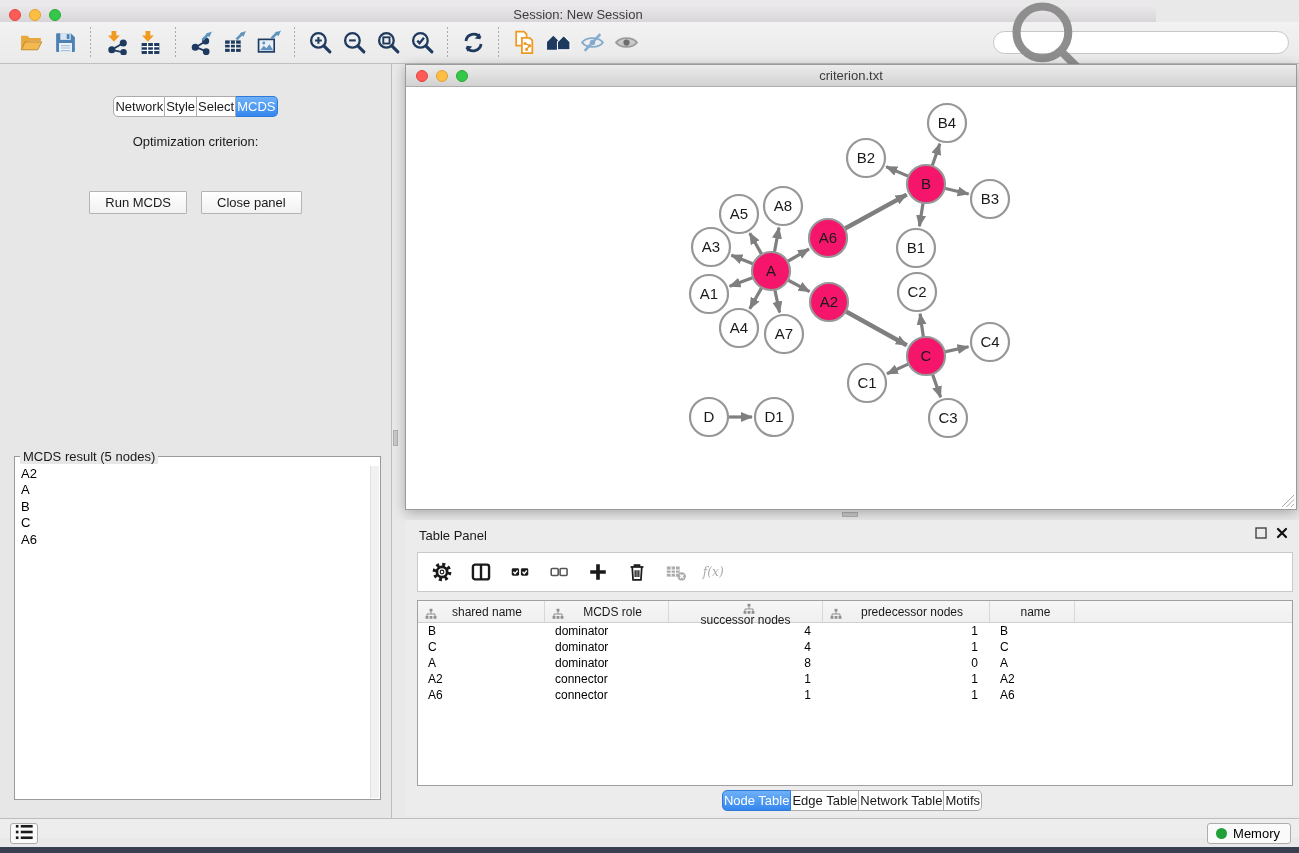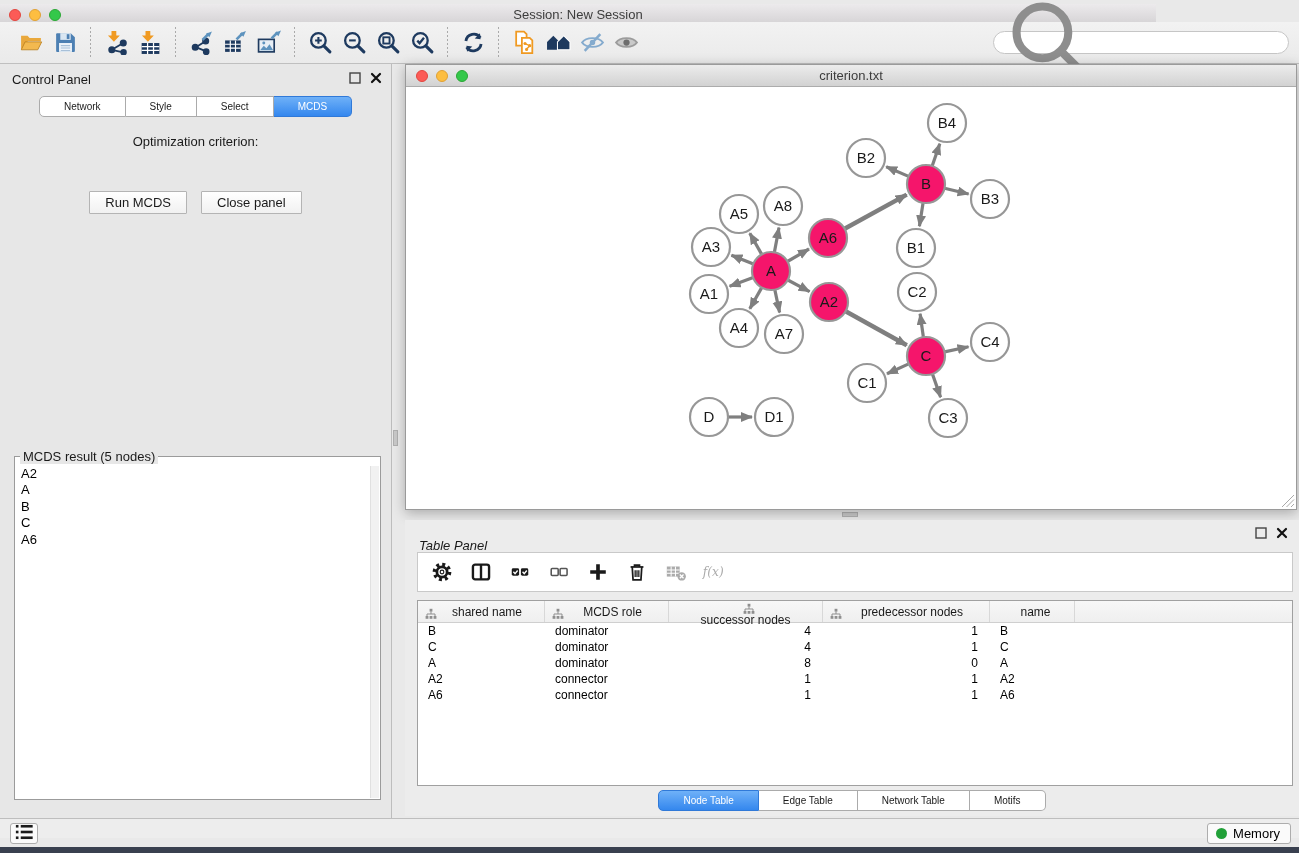--- a/index.html
+++ b/index.html
@@ -33,22 +33,22 @@
 
   
   .control-panel { position:absolute; left:0; top:64px; width:392px; height:754px;
     background:#E7E7E7; border-right:1px solid #BDBDBD; }
   .panel-head { position:relative; height:30px; }
   .panel-head .ptitle { position:absolute; left:12px; top:8px; font-size:13px; color:#1A1A1A; }
   .panel-btns { position:absolute; right:8px; top:7px; display:flex; gap:7px; align-items:center; }
   .panel-btns span { width:14px; height:14px; display:inline-block; }
   .seg-tabs { position:absolute; left:0; right:0; display:flex; justify-content:center; }
   .cp-tabs { top:32px; }
-  .seg { height:21px; line-height:19px; padding:0 24px; background:#FFF; border:1px solid #ABABAB;
-    border-left:none; font-size:10px; color:#1A1A1A; cursor:default; }
+  .seg { height:21px; line-height:19px; padding:0 1px; background:#FFF; border:1px solid #ABABAB;
+    border-left:none; font-size:13px; color:#1A1A1A; cursor:default; }
   .seg:first-child { border-left:1px solid #ABABAB; border-radius:5px 0 0 5px; }
   .seg:last-child { border-radius:0 5px 5px 0; }
   .seg.active { background:linear-gradient(#6FB1F8,#3487EE); border-color:#3079D8; color:#FFF; }
   .opt-label { position:absolute; left:0; right:0; top:70px; text-align:center; font-size:13px; color:#1A1A1A; }
   .dropdown { position:absolute; left:43px; top:93px; width:312px; height:23px; background:#FFF;
     border:1px solid #B2B2B2; border-radius:5px; display:flex; align-items:center; }
   .dropdown .dd-text { flex:1; font-size:13px; padding-left:8px; color:#1A1A1A; white-space:nowrap; }
   .dropdown .stepper { width:19px; height:23px; margin:-1px -1px -1px 0; border-radius:0 5px 5px 0;
     background:linear-gradient(#6FB1F8,#2F83EC); display:flex; align-items:center; justify-content:center; }
   .dropdown .stepper svg { width:11px; height:19px; }
@@ -93,21 +93,21 @@
   .th .thicon { width:12px; height:12px; }
   .th.noicon .thlabel { padding-left:7px; }
   .th-fill { flex:1; }
   .tr { display:flex; height:16px; align-items:center; }
   .td { font-size:12px; color:#000; white-space:nowrap; }
   .td.left  { padding-left:10px; }
   .td.right { text-align:right; padding-right:12px; }
   .tp-tabs { top:270px; }
   .tp-head-btns { position:absolute; right:10px; top:6px; display:flex; gap:7px; }
   .tp-head-btns span { width:14px; height:14px; display:inline-block; }
-  .tp-title { position:absolute; left:14px; top:18px; font-size:13px; color:#1A1A1A;font-style:italic; }
+  .tp-title { position:absolute; left:14px; top:8px; font-size:13px; color:#1A1A1A; }
 
   
   .statusbar { position:absolute; left:0; top:818px; width:1299px; height:20px; background:#EDEDED;
     border-top:1px solid #BEBEBE; }
   .list-btn { position:absolute; left:10px; top:4px; width:28px; height:21px; background:#FAFAFA;
     border:1px solid #ADADAD; border-radius:3px; display:flex; align-items:center; justify-content:center; }
   .list-btn svg { width:17px; height:17px; }
   .memory-btn { position:absolute; right:8px; top:4px; height:21px; padding:0 10px 0 8px;
     background:#FAFAFA; border:1px solid #ADADAD; border-radius:3px;
     display:flex; align-items:center; gap:6px; font-size:13px; color:#000; }
@@ -276,31 +276,20 @@
     <div class="searchbox">
       <span><svg viewBox="0 0 18 18" fill="none" stroke="#8E8E8E" style="width: 100%; height: 100%;">
             <circle cx="7.5" cy="7.5" r="4.8" stroke-width="1.5"></circle>
             <path d="M11 11l4.2 4.2" stroke-width="1.5"></path>
           </svg></span>
       <input type="text" placeholder="" style="">
     </div>
   </div>
 
   <div class="control-panel">
-    <div class="panel-head">
-      <span class="ptitle">Control Panel</span>
-      <div class="panel-btns">
-        <span><svg viewBox="0 0 14 14" style="width: 100%; height: 100%;">
-              <rect x="2" y="2" width="10" height="10" fill="none" stroke="#444" stroke-width="1.4"></rect>
-            </svg></span>
-        <span><svg viewBox="0 0 14 14" style="width: 100%; height: 100%;">
-              <path d="M3 3l8 8M11 3l-8 8" stroke="#111" stroke-width="2.2" stroke-linecap="round"></path>
-            </svg></span>
-      </div>
-    </div>
     <div class="seg-tabs cp-tabs">
         <div class="seg">Network</div>
         <div class="seg">Style</div>
         <div class="seg">Select</div>
         <div class="seg active">MCDS</div>
       </div>
     <div class="opt-label">Optimization criterion:</div>
     <div class="btn-row">
       <button class="pushbtn">Run MCDS</button>
       <button class="pushbtn">Close panel</button>

